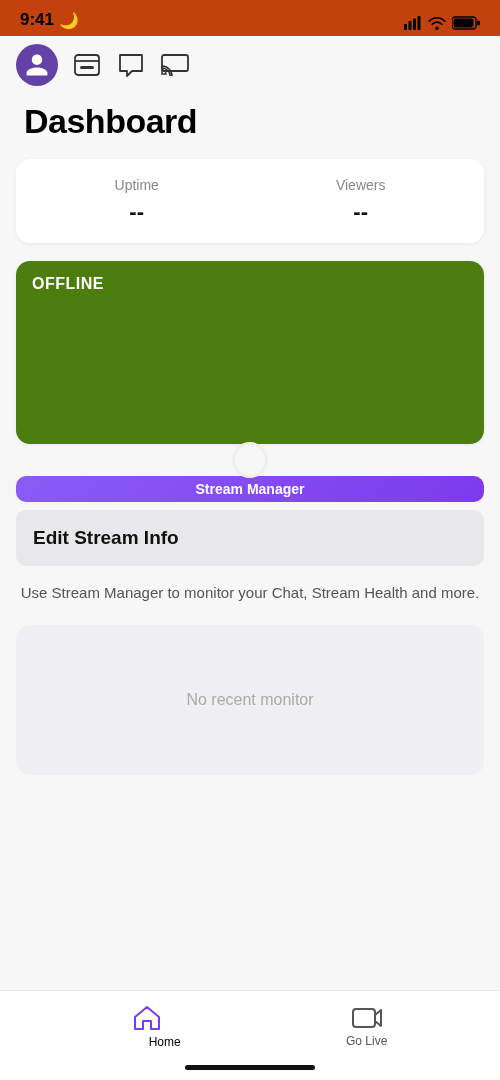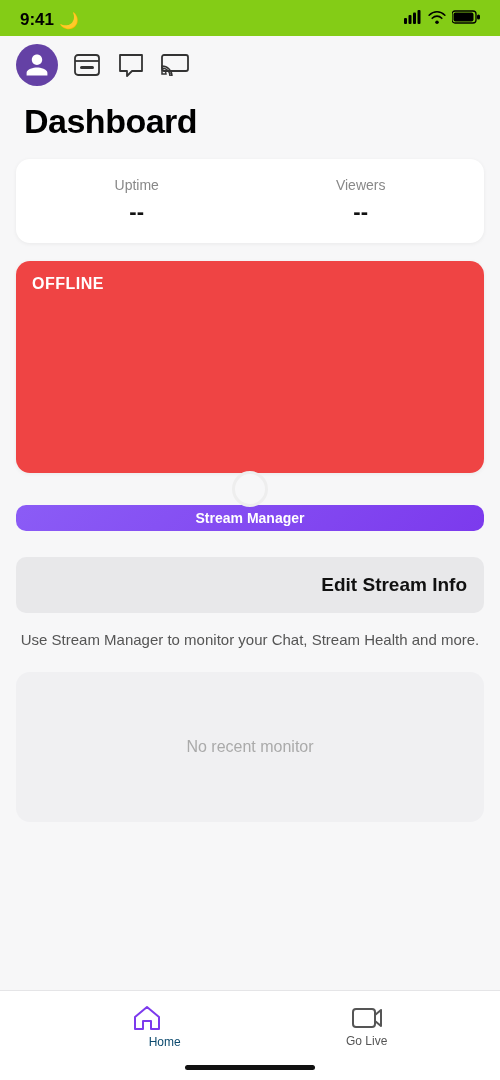--- a/index.html
+++ b/index.html
@@ -11,23 +11,23 @@
       background: #f7f7f8;
       font-family: -apple-system, BlinkMacSystemFont, 'Helvetica Neue', Arial, sans-serif;
       position: relative;
       overflow-x: hidden;
     }
 
     
     .status-bar {
       display: flex;
       justify-content: space-between;
-      align-items: flex-start;
+      align-items: flex-end;
       padding: 10px 20px 6px;
-      background: #84cc16;
+      background: #c2410c;
       gap: 48px;
     }
     .status-time {
       font-size: 17px;
       font-weight: 700;
       color: #000;
     }
     .status-icons {
       display: flex;
       align-items: center;
@@ -124,22 +124,22 @@
     
     .preview-card {
       margin: 0 16px 16px;
       border-radius: 14px;
       overflow: hidden;
       background: #fff;
       box-shadow: 0 1px 4px rgba(0,0,0,0.06);
     }
 
     .offline-preview {
-      background: #ef4444;
-      height: 212px;
+      background: #4d7c0f;
+      height: 183px;
       display: flex;
       align-items: flex-start;
       padding: 14px 16px;
       position: relative;
     }
     .offline-badge {
       color: #fff;
       font-size: 16px;
       font-weight: 700;
       letter-spacing: 0.5px;
@@ -174,30 +174,30 @@
       color: #fff;
       cursor: pointer;
       text-align: center;
       display: block;
       position: relative;
       z-index: 1;
     }
 
     .edit-stream-btn {
       width: calc(100% - 32px);
-      margin: 26px 16px 0;
+      margin: 8px 16px 0;
       background: #e8e8ea;
       border: none;
       border-radius: 10px;
       padding: 17px;
       font-size: 19px;
       font-weight: 700;
       color: #111;
       cursor: pointer;
-      text-align: right;
+      text-align: left;
       display: block;
     }
 
     .stream-description {
       padding: 16px 16px 6px;
       font-size: 15px;
       color: #555;
       text-align: center;
       line-height: 1.5;
     }
@@ -223,21 +223,21 @@
       align-items: center;
       gap: 4px;
       cursor: pointer;
       padding: 4px 20px;
     }
     .nav-item-label {
       font-size: 12px;
       font-weight: 500;
     }
     .nav-item.active .nav-item-label {
-      color: #0c4a6e;
+      color: #000000;
       padding-left: 36px;
     }
     .nav-item.inactive .nav-item-label {
       color: #555;
     }
     .home-bar {
       width: 130px;
       height: 5px;
       background: #111;
       border-radius: 3px;

